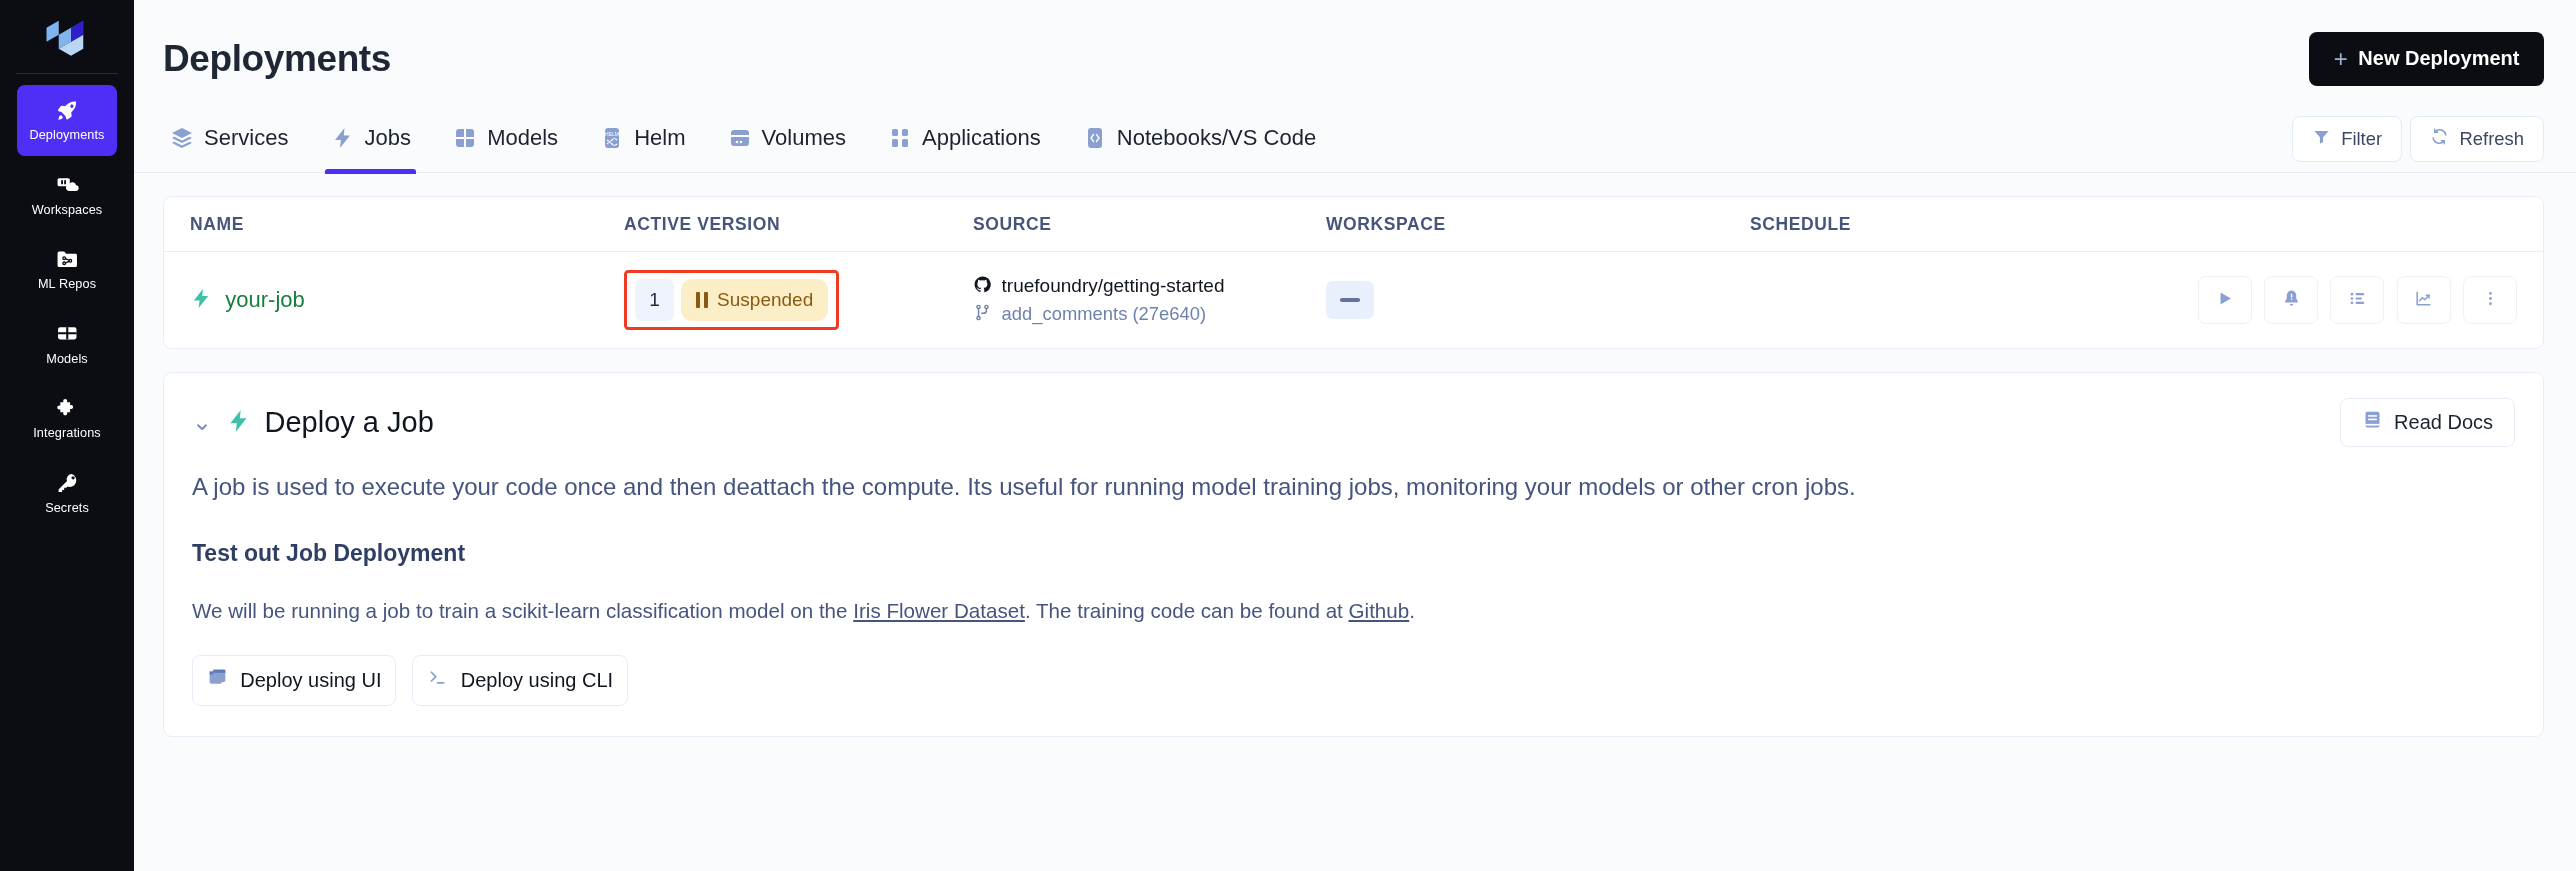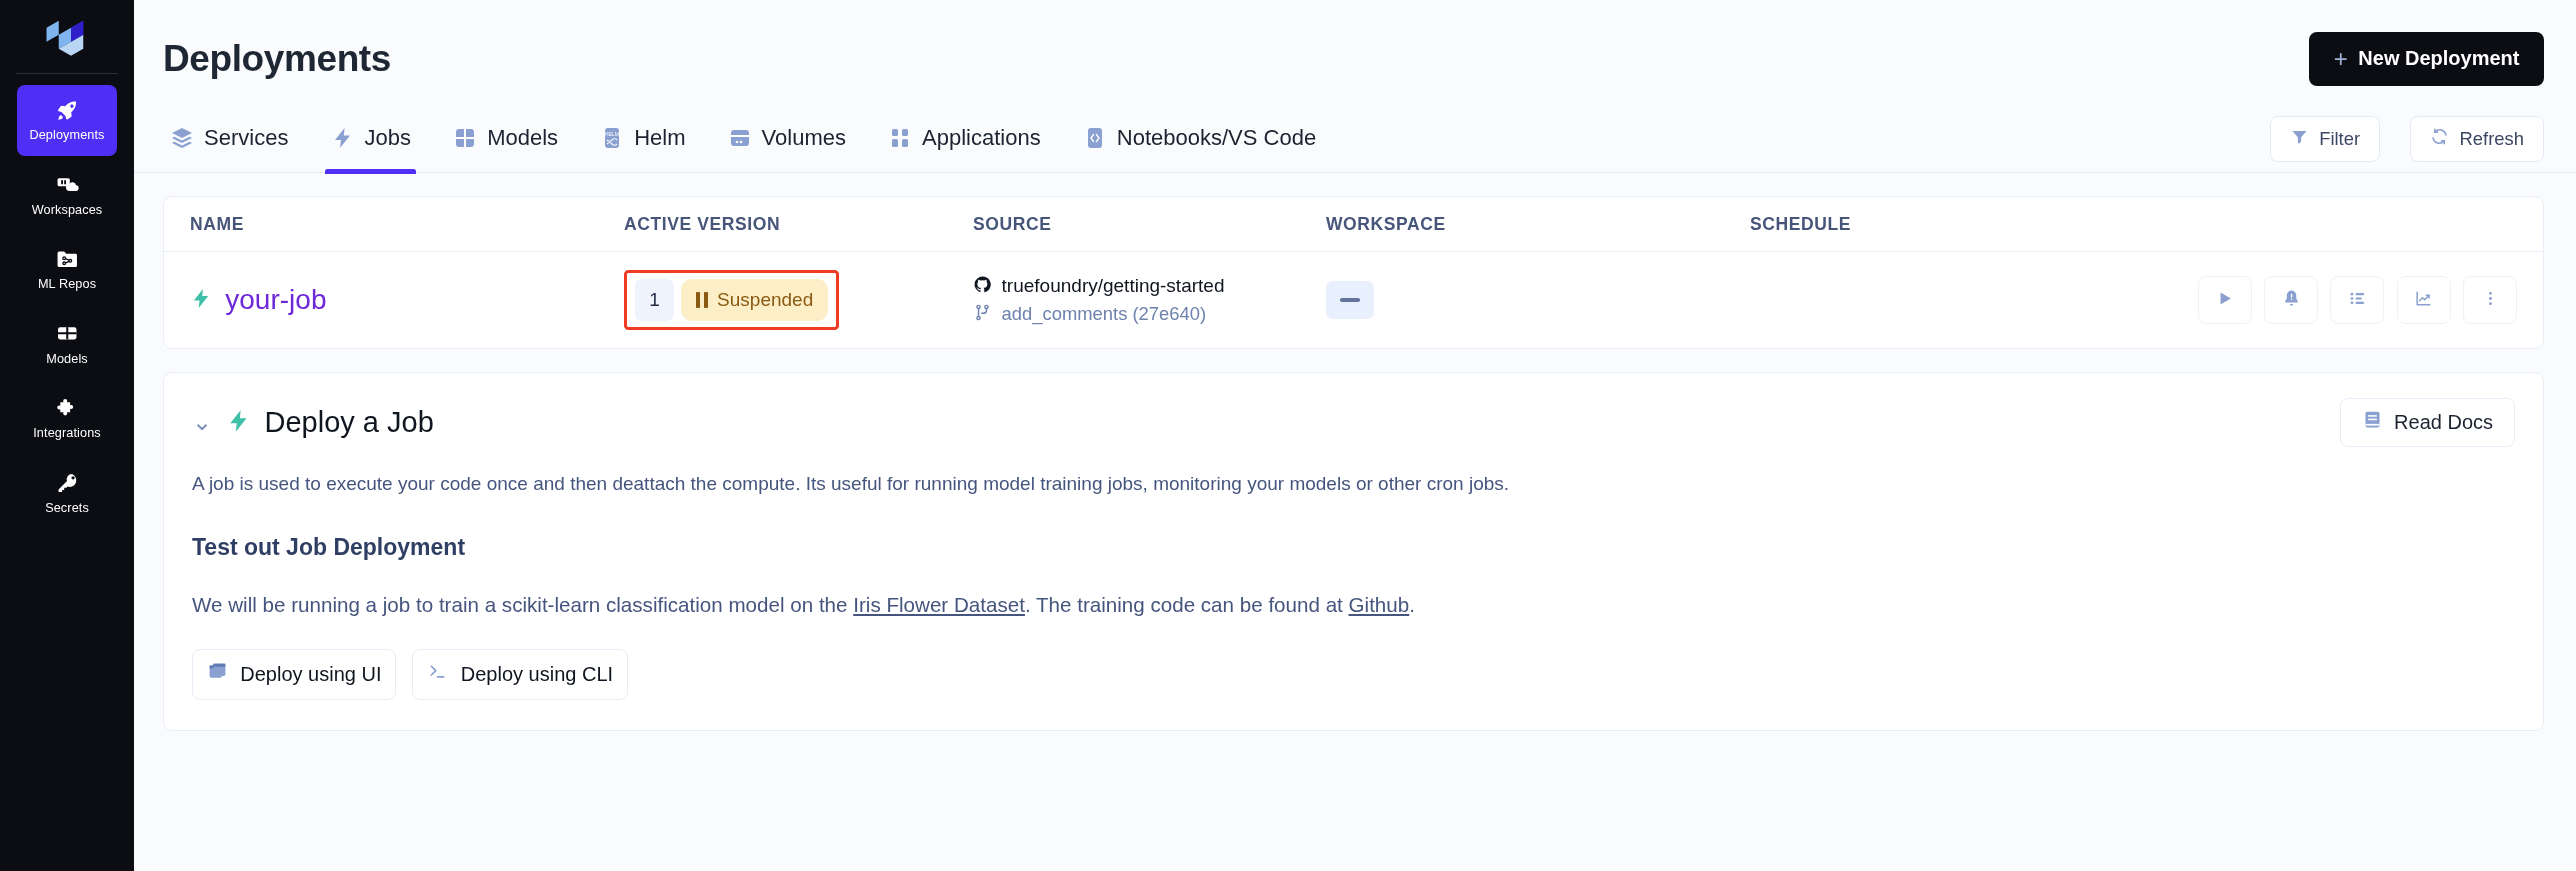--- a/index.html
+++ b/index.html
@@ -64,21 +64,21 @@
     height: 100%; padding: 0 21px 12.3px 21px;
     cursor: pointer; position: relative;
     color: #1c2330; font-size: 22px;
   }
   .tab:first-child { padding-left: 7px; }
   .tab .tab-ico { width: 24.5px; height: 24.5px; display: flex; align-items: center; justify-content: center; flex: 0 0 24.5px; }
   .tab.active::after {
     content: ""; position: absolute; left: 16px; right: 16px; bottom: -1.8px;
     height: 4.4px; background: #4f2ef5; border-radius: 2.6px 2.6px 0 0;
   }
-  .tab-actions { display: flex; gap: 30px; padding-bottom: 9.6px; }
+  .tab-actions { display: flex; gap: 8px; padding-bottom: 9.6px; }
   .pill-btn {
     height: 46px; padding: 0 19px; border-radius: 8px; border: 1.3px solid #e4eaf5;
     background: #ffffff; color: #3b4763; font-size: 18.4px;
     display: flex; align-items: center; gap: 10.5px; cursor: pointer;
     font-family: "Liberation Sans", sans-serif;
   }
 
   .content { flex: 1; overflow: hidden; padding: 23px 32px 0 29px; }
 
   
@@ -95,21 +95,21 @@
   }
   .c-name    { width: 434px; flex: 0 0 434px; }
   .c-version { width: 349px; flex: 0 0 349px; }
   .c-source  { width: 353px; flex: 0 0 353px; }
   .c-ws      { width: 424px; flex: 0 0 424px; }
   .c-sched   { flex: 1 1 auto; }
   .c-actions { width: 377px; flex: 0 0 377px; display: flex; justify-content: flex-end; }
 
   .trow { display: flex; align-items: center; min-height: 96px; padding: 0 26px; }
   .job-name { display: flex; align-items: center; gap: 12.3px; }
-  .job-name .txt { font-size: 28px; color: #6d28d9; }
+  .job-name .txt { font-size: 22px; color: #15803d; }
 
   .ver-wrap {
     display: inline-flex; align-items: center; gap: 7px;
     border: 3.5px solid #ef3b21; border-radius: 4.4px; padding: 6.1px 8px; background: #fff;
   }
   .ver-num {
     background: #eef3fd; color: #1f2a44; border-radius: 7px;
     min-width: 39px; height: 42px; padding: 0 10.5px;
     display: flex; align-items: center; justify-content: center; font-size: 19px;
   }
@@ -148,21 +148,21 @@
   .panel-head { display: flex; align-items: center; justify-content: space-between; }
   .panel-title { display: flex; align-items: center; gap: 12.3px; }
   .panel-title .h { font-size: 29px; color: #10161f; font-weight: normal; }
   .chev { color: #7d8fba; font-size: 24px; line-height: 1; margin-right: 1.8px; cursor: pointer; }
   .docs-btn {
     height: 49px; padding: 0 21px; border-radius: 8px; border: 1.3px solid #e7ecf6;
     background: #ffffff; color: #1c2330; font-size: 20px;
     display: flex; align-items: center; gap: 11.4px; cursor: pointer;
     font-family: "Liberation Sans", sans-serif;
   }
-  .p-desc { color: #45557e; font-size: 19px; margin-top: 26px; }
+  .p-desc { color: #45557e; font-size: 24px; margin-top: 26px; }
   .p-sub { color: #2f3e63; font-size: 23px; font-weight: bold; margin-top: 39px; }
   .p-line { color: #45557e; font-size: 20.6px; margin-top: 32px; }
   .p-line a { color: #45557e; text-decoration: underline; cursor: pointer; }
   .btn-row { display: flex; gap: 16px; margin-top: 32px; }
   .deploy-btn {
     height: 51px; padding: 0 14px; border-radius: 8px; border: 1.3px solid #e7ecf6;
     background: #ffffff; color: #10161f; font-size: 20px;
     display: flex; align-items: center; gap: 12.3px; cursor: pointer;
     font-family: "Liberation Sans", sans-serif;
   }

